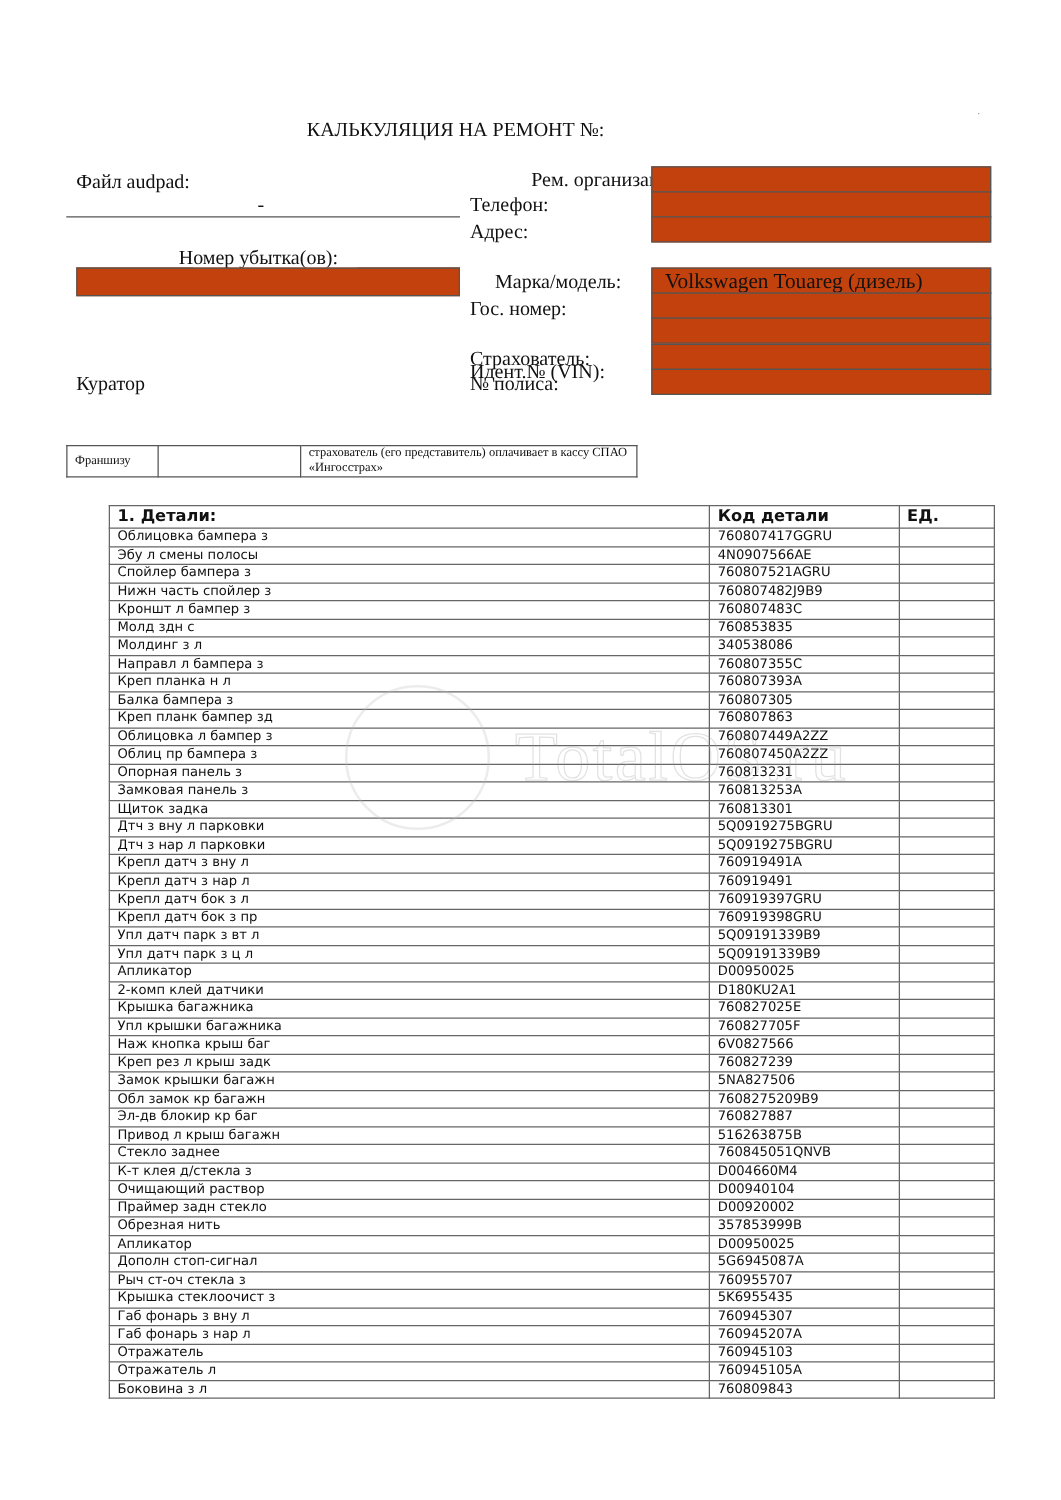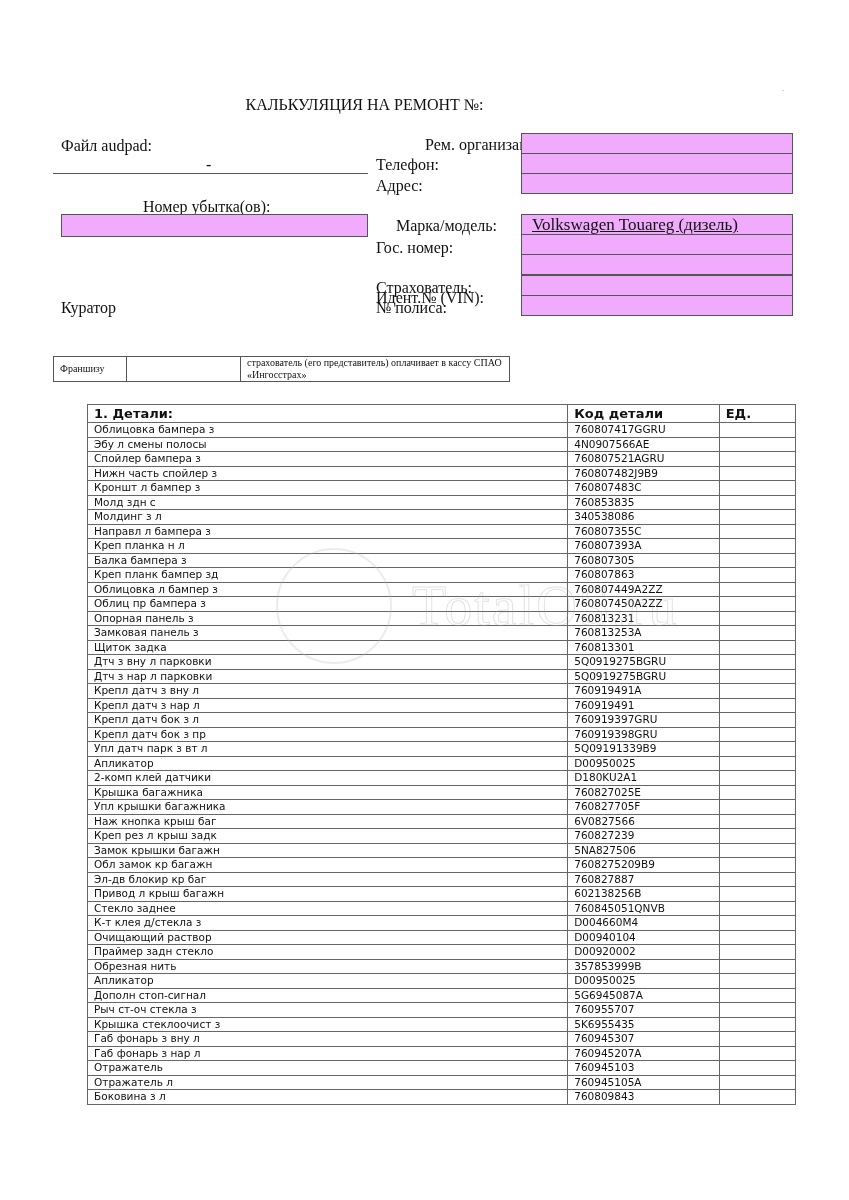--- a/index.html
+++ b/index.html
@@ -1,21 +1,21 @@
 <!DOCTYPE html>
 <html><head>
 <meta charset="utf-8">
 <style>
   html, body { margin: 0; padding: 0; background: #ffffff; }
   body { width: 849px; height: 1200px; position: relative; overflow: hidden; font-family: "Liberation Serif", serif; color: #111; }
   .abs { position: absolute; }
   .serif16 { font-family: "Liberation Serif", serif; font-size: 16px; line-height: 20px; }
   .title { left: 0; width: 729px; top: 96px; text-align: center; font-size: 16px; }
   .dot { left: 782px; top: 84px; font-size: 8px; color: #777; }
-  .box { border: 1px solid #555; background: #f0abfc; box-sizing: border-box; text-decoration: underline; }
+  .box { border: 1px solid #555; background: #c2410c; box-sizing: border-box; }
   .rbox { left: 521px; width: 272px; height: 21px; }
   .rbox-text { padding-left: 10px; font-size: 17px; line-height: 20px; }
   .line { background: #555; height: 1px; }
   .fr-table { position: absolute; left: 53px; top: 356px; width: 457px; height: 22px; border-collapse: collapse; font-family: "Liberation Serif", serif; font-size: 10px; }
   .fr-table td { border: 1px solid #555; padding: 0 6px; vertical-align: middle; line-height: 12px; }
   .parts { position: absolute; left: 87px; top: 404px; width: 709px; border-collapse: collapse; font-family: "DejaVu Sans", sans-serif; font-size: 10.5px; }
   .parts th, .parts td { border: 1px solid #666; padding: 0 0 0 6px; height: 13.5px; line-height: 13px; text-align: left; white-space: nowrap; overflow: hidden; }
   .parts th { font-weight: bold; font-size: 13px; height: 17px; line-height: 17px; }
   .parts col.c1 { width: 409px; }
   .parts col.c2 { width: 129px; }
@@ -194,20 +194,25 @@
         <td>Крепл датч бок з пр</td>
         <td>760919398GRU</td>
         <td></td>
       </tr>
       <tr>
         <td>Упл датч парк з вт л</td>
         <td>5Q09191339B9</td>
         <td></td>
       </tr>
       <tr>
+        <td>Упл датч парк з ц л</td>
+        <td>5Q09191339B9</td>
+        <td></td>
+      </tr>
+      <tr>
         <td>Апликатор</td>
         <td>D00950025</td>
         <td></td>
       </tr>
       <tr>
         <td>2-комп клей датчики</td>
         <td>D180KU2A1</td>
         <td></td>
       </tr>
       <tr>
@@ -240,21 +245,21 @@
         <td>7608275209B9</td>
         <td></td>
       </tr>
       <tr>
         <td>Эл-дв блокир кр баг</td>
         <td>760827887</td>
         <td></td>
       </tr>
       <tr>
         <td>Привод л крыш багажн</td>
-        <td>602138256B</td>
+        <td>516263875B</td>
         <td></td>
       </tr>
       <tr>
         <td>Стекло заднее</td>
         <td>760845051QNVB</td>
         <td></td>
       </tr>
       <tr>
         <td>К-т клея д/стекла з</td>
         <td>D004660M4</td>

